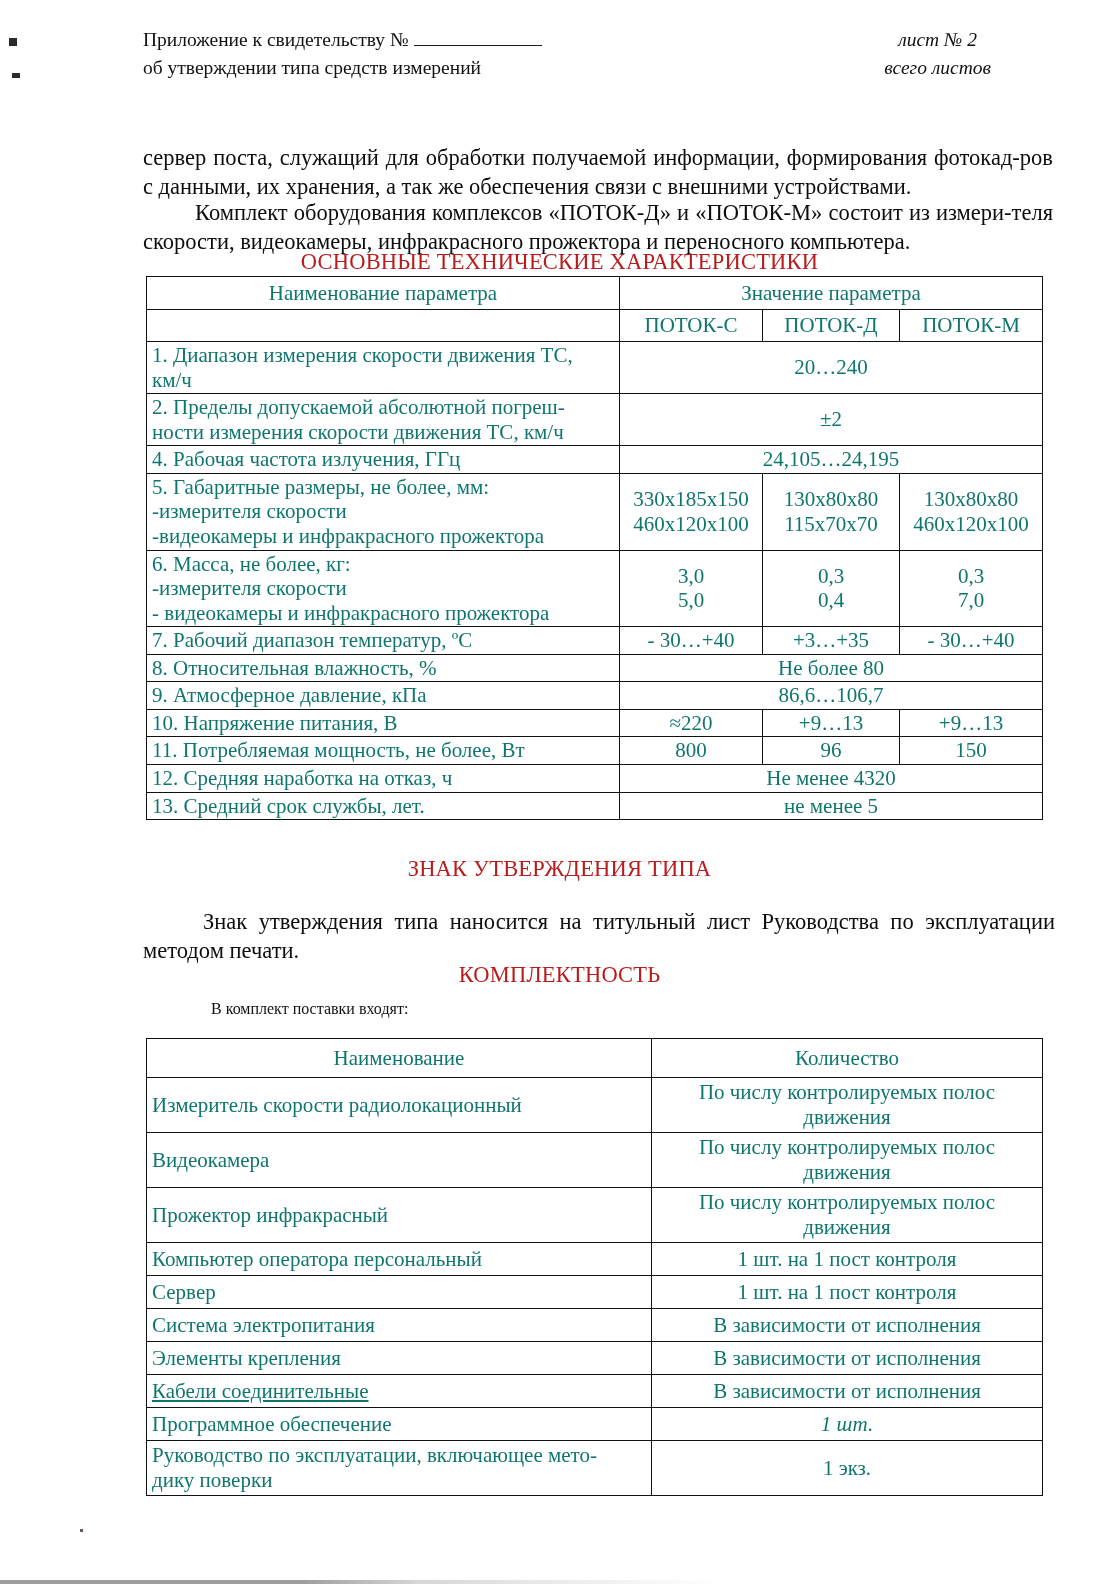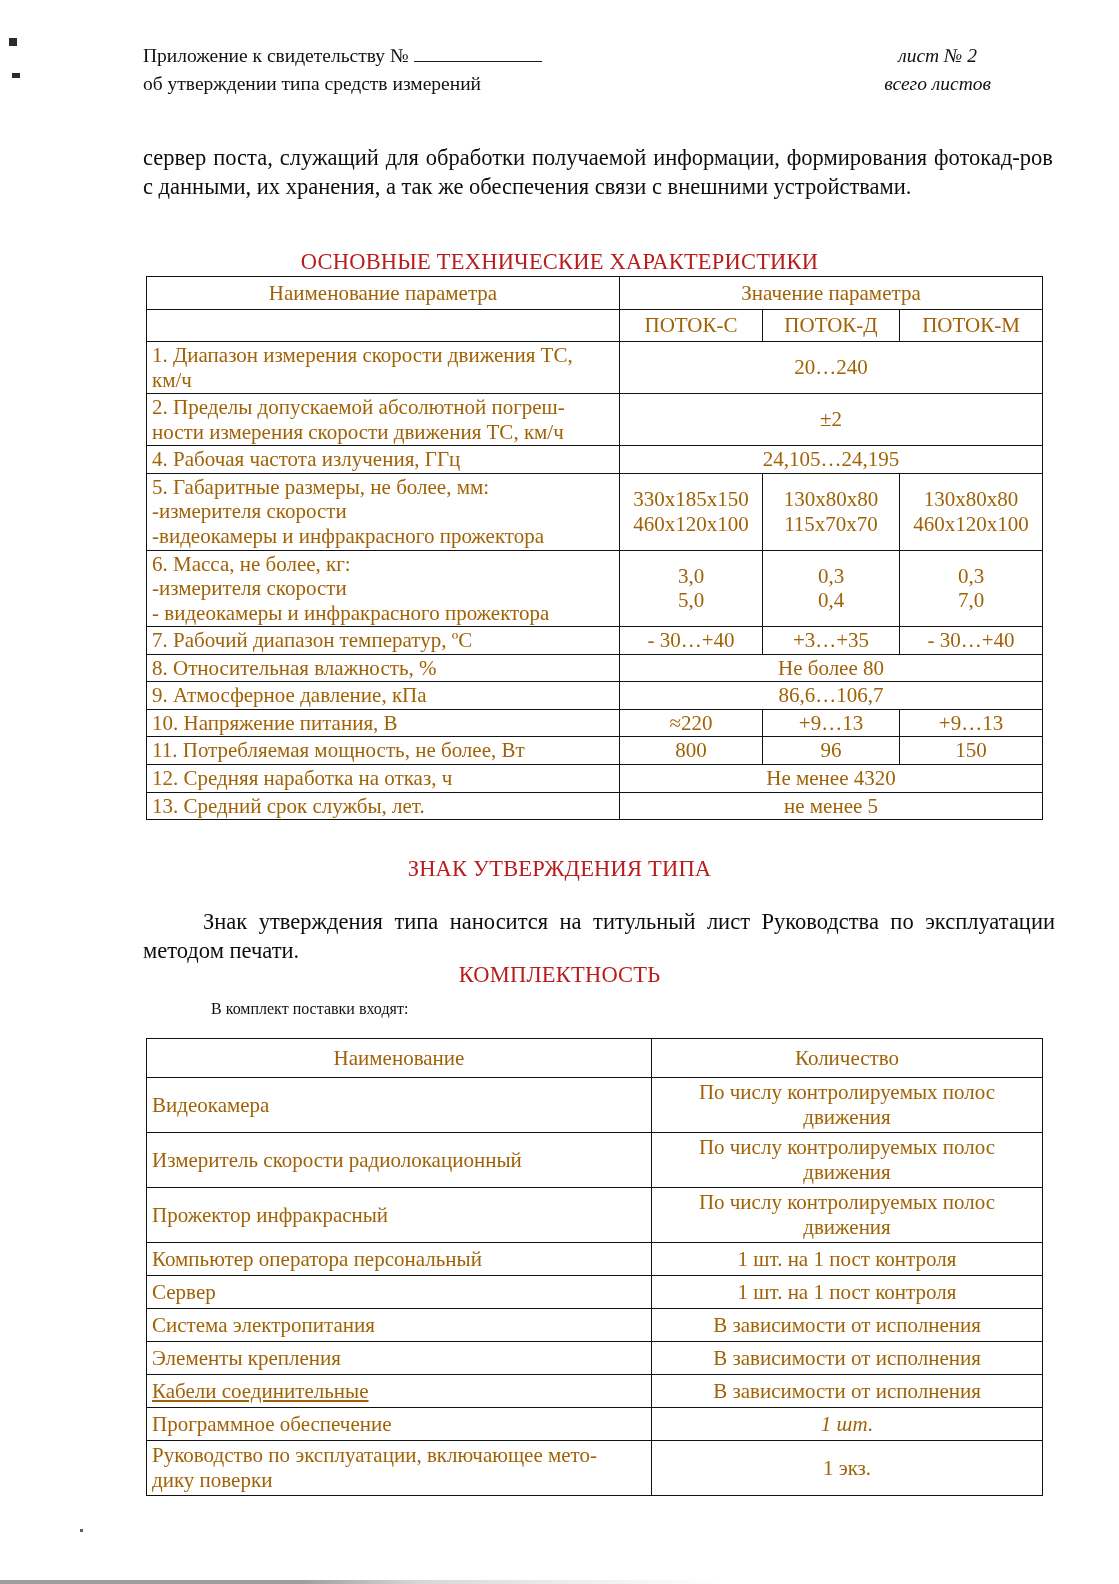--- a/index.html
+++ b/index.html
@@ -29,21 +29,21 @@
     width: 720px;
     height: 4px;
     background: linear-gradient(90deg,#8d8d8d 0%, #8d8d8d 42%, #cfcfcf 58%, #e8e8e8 78%, #ffffff 100%);
     opacity: .85;
   }
 
   
   .doc-header {
     position: absolute;
     left: 143px;
-    top: 42px;
+    top: 26px;
     width: 900px;
     display: flex;
     justify-content: space-between;
     align-items: center;
   }
   .hdr-left { font-size: 19.5px; line-height: 1.42; }
   .hdr-line-1 { white-space: nowrap; }
   .hdr-blank {
     display: inline-block;
     width: 128px;
@@ -93,21 +93,21 @@
     width: 912px;
     font-size: 16px;
     text-indent: 68px;
   }
 
   
   table.doc-table {
     position: absolute;
     border-collapse: collapse;
     font-size: 21px;
-    color: #a16207;
+    color: #0f766e;
     table-layout: fixed;
   }
   table.doc-table td {
     border: 1.5px solid #111111;
     padding: 1px 5px;
     vertical-align: middle;
     line-height: 1.17;
   }
   .tbl-tech {
     left: 146px;
@@ -141,20 +141,21 @@
       <div class="hdr-line-1"><span>Приложение к свидетельству №</span><span class="hdr-blank"></span></div>
       <div>об утверждении типа средств измерений</div>
     </div>
     <div class="hdr-right">
       <div>лист № 2</div>
       <div>всего листов</div>
     </div>
   </div>
 
   <p class="para para-1">сервер поста, служащий для обработки получаемой информации, формирования фотокад-ров с данными, их хранения, а так же обеспечения связи с внешними устройствами.</p>
+  <p class="para para-2">Комплект оборудования комплексов «ПОТОК-Д» и «ПОТОК-М» состоит из измери-теля скорости, видеокамеры, инфракрасного прожектора и переносного компьютера.</p>
 
   <div class="section-title title-tech">ОСНОВНЫЕ ТЕХНИЧЕСКИЕ ХАРАКТЕРИСТИКИ</div>
   <table class="doc-table tbl-tech" id="tech-table">
     <colgroup>
       <col style="width:473px">
       <col style="width:143px">
       <col style="width:137px">
       <col style="width:143px">
     </colgroup>
     <tbody id="tech-tbody">
@@ -342,30 +343,30 @@
         <tr>
           <td class="cell-lines hdr-cell" style="height: 36px;">
             <div>Наименование</div>
           </td>
           <td class="cell-lines hdr-cell">
             <div>Количество</div>
           </td>
         </tr>
         <tr>
           <td class="cell-lines l pad-l" style="height: 52px;">
-            <div>Видеокамера</div>
+            <div>Измеритель скорости радиолокационный</div>
           </td>
           <td class="cell-lines c" style="height: 52px;">
             <div>По числу контролируемых полос</div>
             <div>движения</div>
           </td>
         </tr>
         <tr>
           <td class="cell-lines l pad-l" style="height: 52px;">
-            <div>Измеритель скорости радиолокационный</div>
+            <div>Видеокамера</div>
           </td>
           <td class="cell-lines c" style="height: 52px;">
             <div>По числу контролируемых полос</div>
             <div>движения</div>
           </td>
         </tr>
         <tr>
           <td class="cell-lines l pad-l" style="height: 52px;">
             <div>Прожектор инфракрасный</div>
           </td>

